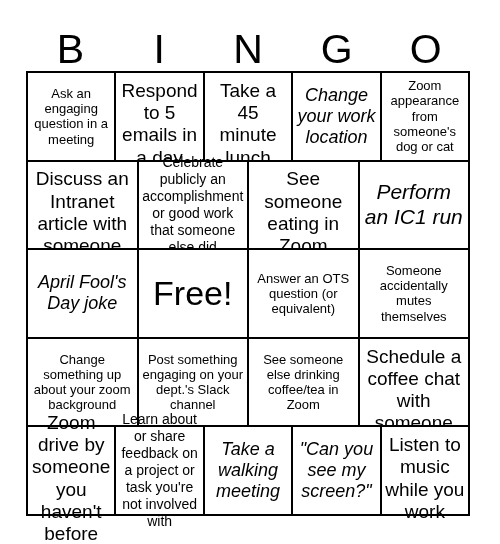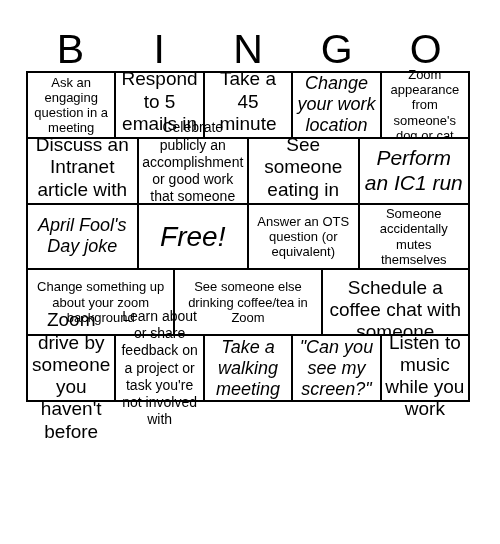--- a/index.html
+++ b/index.html
@@ -36,21 +36,21 @@
     font-size: 41px;
     line-height: 44px;
     font-weight: 400;
     letter-spacing: 0px;
     color: #000000;
   }
 
   
   .grid {
     width: 444px;
-    height: 331px;
+    height: 445px;
     border-left: 2px solid #000000;
     border-top: 2px solid #000000;
     box-sizing: border-box;
     display: flex;
     flex-direction: column;
   }
   .grid-row {
     display: flex;
     flex: 1 1 0;
     min-height: 0;
@@ -73,21 +73,21 @@
     width: 100%;
     line-height: 1.17;
   }
 
   
   .fs-xs  .cell-text { font-size: 14px; line-height: 1.22; }
   .fs-sm  .cell-text { font-size: 13px; }
   .fs-md  .cell-text { font-size: 19px; margin-top: 16px; }
   .fs-lg  .cell-text { font-size: 18px; font-style: italic; }
   .fs-xl  .cell-text { font-size: 21px; font-style: italic; }
-  .fs-free .cell-text { font-size: 28px; line-height: 1.05; font-style: italic; }
+  .fs-free .cell-text { font-size: 34px; line-height: 1.05; }
 </style>
 </head>
 <body>
 
 <div class="card">
 
   <div class="header-row">
     <div class="header-cell">B</div>
     <div class="header-cell">I</div>
     <div class="header-cell">N</div>
@@ -143,20 +143,23 @@
       <div class="cell fs-sm">
           <span class="cell-text">Someone accidentally mutes themselves</span>
         </div>
     </div>
 
     <div class="grid-row">
       <div class="cell fs-sm">
           <span class="cell-text">Change something up about your zoom background</span>
         </div>
       <div class="cell fs-sm">
+          <span class="cell-text">Post something engaging on your dept.'s Slack channel</span>
+        </div>
+      <div class="cell fs-sm">
           <span class="cell-text">See someone else drinking coffee/tea in Zoom</span>
         </div>
       <div class="cell fs-md">
           <span class="cell-text">Schedule a coffee chat with someone</span>
         </div>
     </div>
 
     <div class="grid-row">
       <div class="cell fs-md">
           <span class="cell-text">Zoom drive by someone you haven't before</span>

